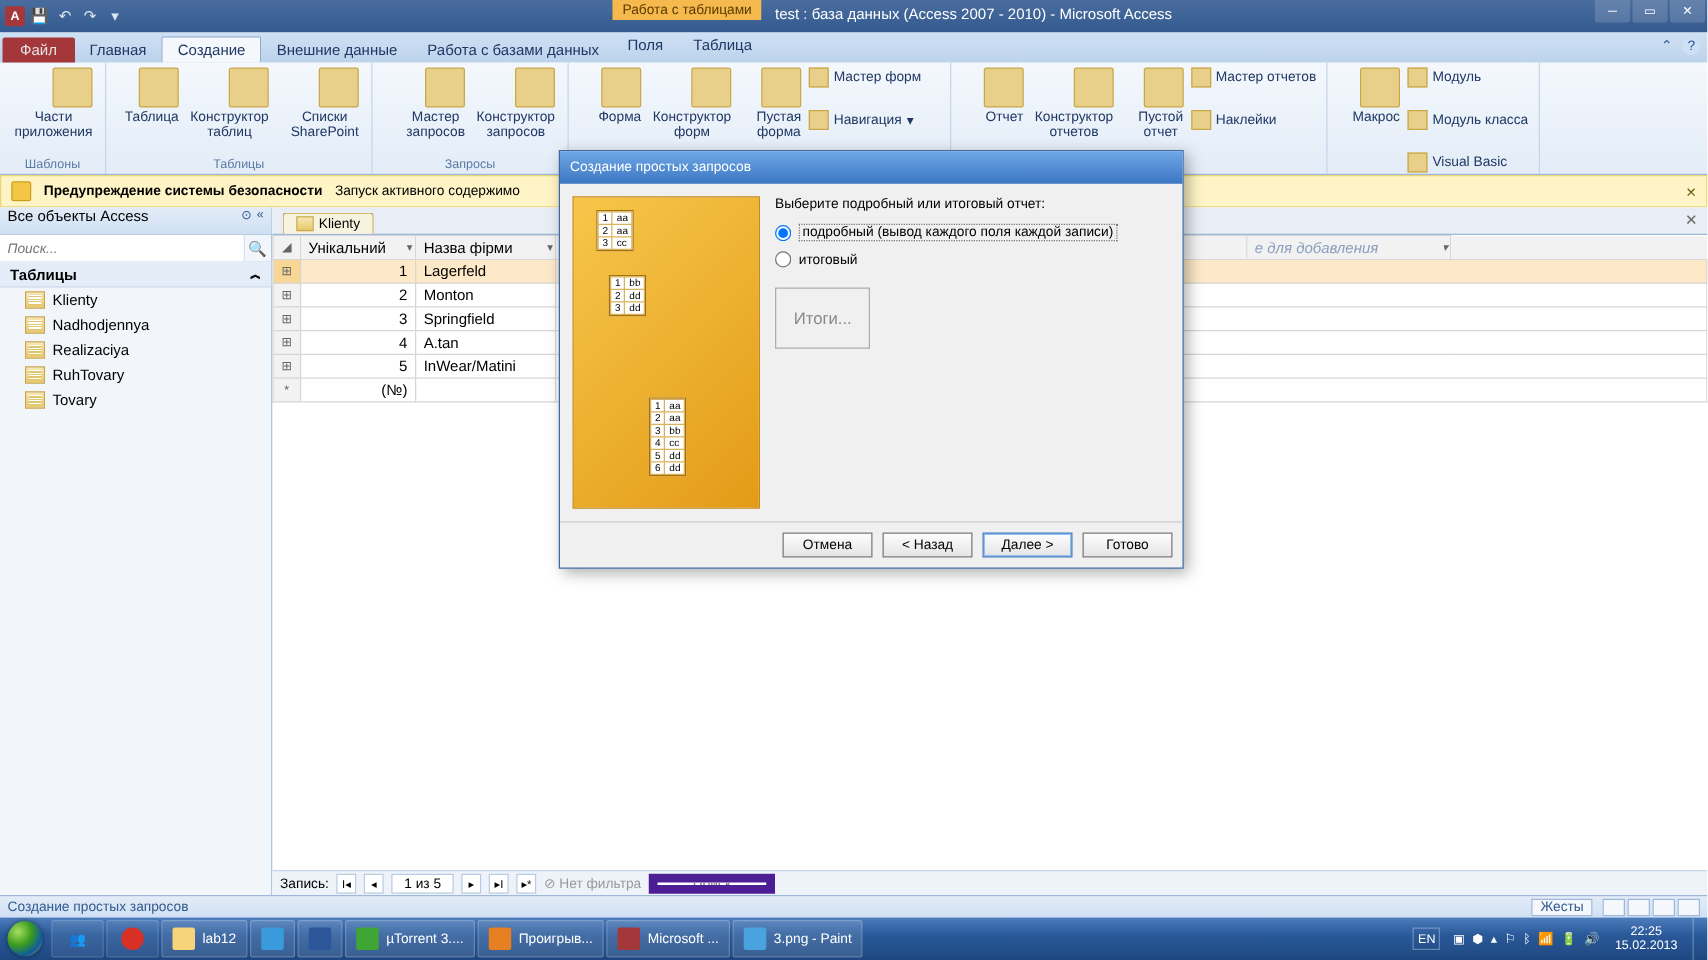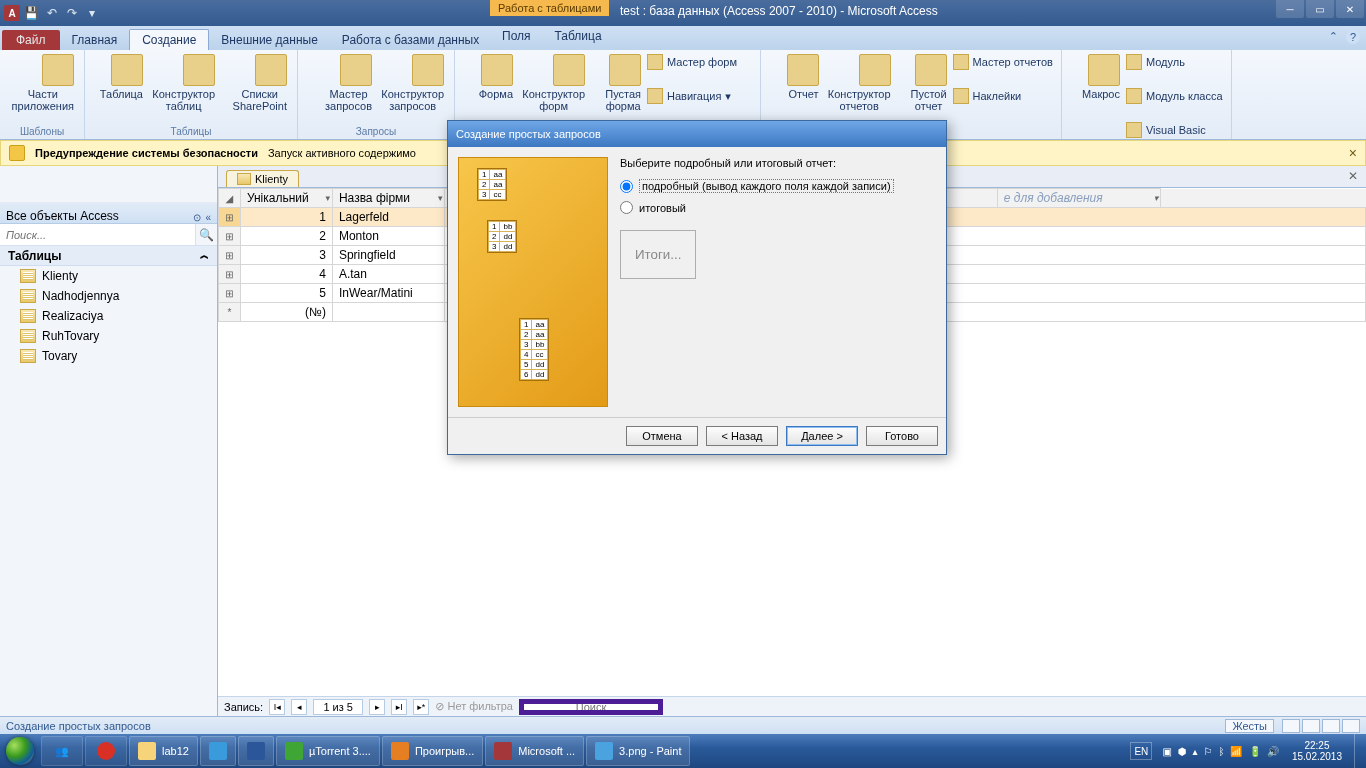--- a/index.html
+++ b/index.html
@@ -40,21 +40,21 @@
 
 .secwarn { height: 26px; background: #fff4c5; border: 1px solid #e6d679; display: flex; align-items: center; font-size: 11px; padding: 0 8px; gap: 10px; position: relative; }
 .secwarn .shield { width: 16px; height: 16px; background: #f3c645; border: 1px solid #caa018; border-radius: 2px; }
 .secwarn .close { position: absolute; right: 8px; top: 4px; font-size: 14px; color: #6b5a12; }
 
 
 .main { display: flex; height: calc(768px - 26px - 24px - 90px - 26px - 18px - 34px); position: relative; }
 
 
 .nav { width: 218px; border-right: 1px solid #9db8d9; background: #f2f6fb; display: flex; flex-direction: column; font-size: 12px; }
-.nav .hdr { height: 22px; background: linear-gradient(#e3ecf7,#cfe0f4); border-bottom: 1px solid #b6cbe4; display: flex; align-items: flex-end; padding: 0 6px; justify-content: space-between; margin-top: 36px; }
+.nav .hdr { height: 22px; background: linear-gradient(#e3ecf7,#cfe0f4); border-bottom: 1px solid #b6cbe4; display: flex; align-items: flex-start; padding: 0 6px; justify-content: space-between; }
 .nav .search { height: 22px; display: flex; border-bottom: 1px solid #d6e1ef; }
 .nav .search input { flex: 1; border: none; padding: 0 6px; font-size: 11px; font-style: italic; background: #fff; color: #888; }
 .nav .search .mag { width: 22px; display: flex; align-items: center; justify-content: center; border-left: 1px solid #d6e1ef; color: #335a8f; }
 .nav .cat { height: 20px; background: #e3ecf7; border-bottom: 1px solid #cddcee; padding: 0 8px; display: flex; align-items: center; justify-content: space-between; font-weight: bold; }
 .nav .item { height: 20px; display: flex; align-items: center; padding: 0 8px 0 20px; gap: 6px; }
 .nav .item .ticon { width: 16px; height: 14px; background: linear-gradient(#f7e7b5,#e8c869); border: 1px solid #c9a84a; position: relative; }
 .nav .item .ticon::before { content:""; position:absolute; left:2px; top:2px; right:2px; bottom:2px; background: repeating-linear-gradient(#fff,#fff 1px,#e2c46c 1px,#e2c46c 2px); }
 
 
 .sheet { flex: 1; background: #fff; display: flex; flex-direction: column; position: relative; }
@@ -66,21 +66,21 @@
 .sheet th, .sheet td { border: 1px solid #d6d6d6; padding: 2px 6px; height: 18px; text-align: left; }
 .sheet th { background: #f2f2f2; font-weight: normal; position: relative; }
 .sheet th .dd { position: absolute; right: 2px; top: 4px; font-size: 9px; color: #666; }
 .sheet .rowhdr { width: 20px; background: #f2f2f2; text-align: center; color: #666; font-size: 10px; }
 .sheet tr.sel td { background: #fde9c7; }
 .sheet tr.sel .rowhdr { background: #f7d793; }
 .sheet .addcol { color: #8a9fbd; font-style: italic; }
 .sheet .recnav { height: 20px; border-top: 1px solid #c5d6ea; background: #eef3fa; display: flex; align-items: center; font-size: 11px; padding: 0 6px; gap: 6px; position: absolute; bottom: 0; left: 0; right: 0; }
 .sheet .recnav .nb { width: 16px; height: 16px; border: 1px solid #b6cbe4; background: #fff; display: flex; align-items: center; justify-content: center; font-size: 9px; }
 .sheet .recnav input { width: 50px; height: 16px; border: 1px solid #b6cbe4; font-size: 11px; text-align: center; }
-.sheet .recnav .srch { width: 144px; height: 16px; border: 5px solid #4c1d95; font-size: 11px; padding: 0 4px; }
+.sheet .recnav .srch { width: 101px; height: 16px; border: 7px solid #4c1d95; font-size: 11px; padding: 0 4px; }
 
 
 .statusbar { height: 18px; background: linear-gradient(#e3ecf7,#cfe0f4); border-top: 1px solid #9db8d9; font-size: 11px; display: flex; align-items: center; padding: 0 6px; color: #335a8f; justify-content: space-between; }
 .statusbar .views { display: flex; gap: 2px; }
 .statusbar .views div { width: 18px; height: 14px; border: 1px solid #9db8d9; background: #f4f8fd; }
 .dialog { position: absolute; left: 447px; top: 120px; width: 500px; background: #f0f0f0; border: 1px solid #3c6aa0; box-shadow: 3px 3px 12px rgba(0,0,0,.35); font-size: 11px; z-index: 50; }
 .dialog .dtitle { height: 26px; background: linear-gradient(#6fa7e6, #3c77c2); color: #fff; display: flex; align-items: center; padding: 0 8px; }
 .dialog .dbody { display: flex; padding: 10px; gap: 12px; }
 .dialog .dpreview { width: 150px; height: 250px; background: linear-gradient(135deg,#f7c64a,#e39b17); border: 1px solid #c98a10; position: relative; }
 .dialog .dpreview .mini { position: absolute; background: #fff; border: 1px solid #a56f0a; font-size: 8px; }

